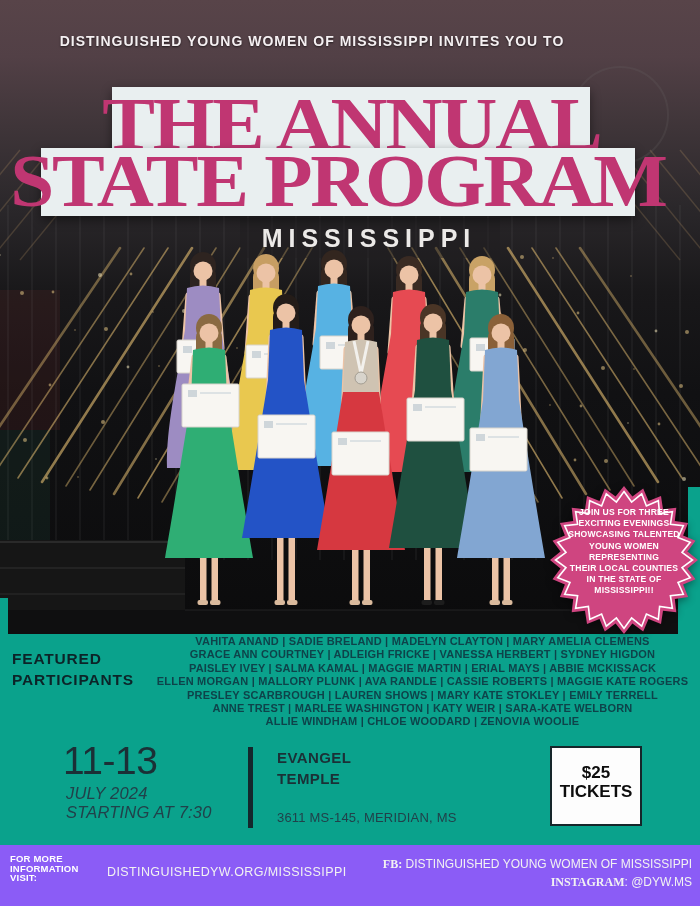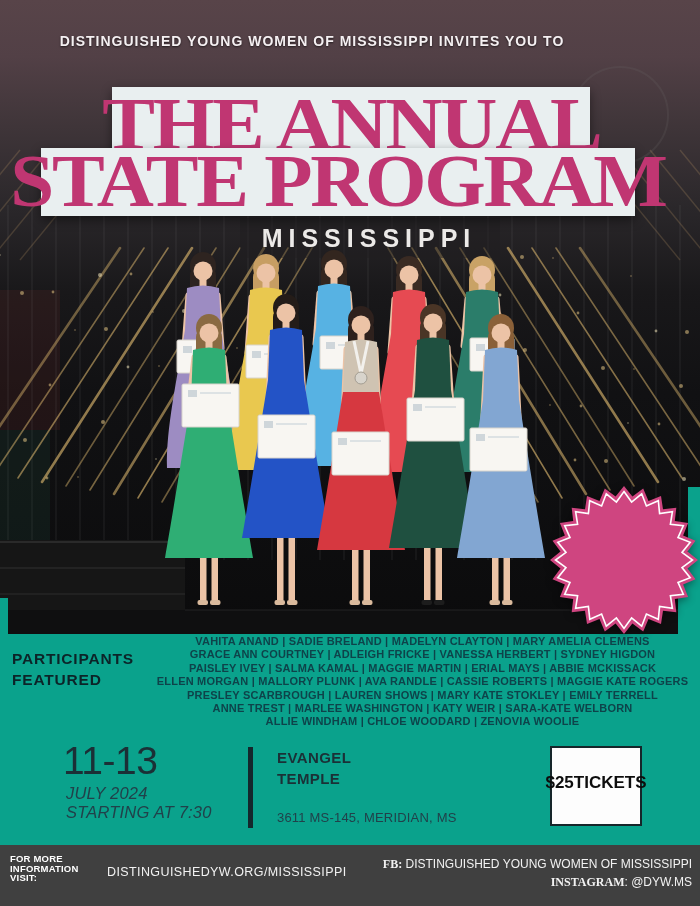--- a/index.html
+++ b/index.html
@@ -51,26 +51,26 @@
   .dates-sub.m{top:150px;}
   .dates-sub.t{top:169px;}
   .vdiv{position:absolute;left:248px;top:113px;width:4.5px;height:81px;background:#14282c;}
   .venue{
     position:absolute;left:277px;top:113px;color:#1b3036;font-weight:bold;
     font-size:15px;line-height:21px;letter-spacing:.4px;
   }
   .address{position:absolute;left:277px;top:164px;color:#21414a;font-size:13px;letter-spacing:.2px;margin-top:12px;}
   .ticket{
     position:absolute;left:550px;top:112px;width:92px;height:80px;background:#fdfdfd;
-    border:2px solid #16262a;box-sizing:border-box;display:flex;flex-direction:row;
+    border:2px solid #16262a;box-sizing:border-box;display:flex;flex-direction:column;
     align-items:center;justify-content:center;padding-bottom:8px;
   }
   .ticket div{color:#0d0d0d;font-weight:bold;font-size:17px;line-height:19px;text-align:center;}
   
-  .footer{position:absolute;left:0;top:845px;width:700px;height:61px;background:#404040;z-index:3;}
+  .footer{position:absolute;left:0;top:845px;width:700px;height:61px;background:#8b5cf6;z-index:3;}
   .info-label{
     position:absolute;left:10px;top:9px;color:#fff;font-weight:bold;
     font-size:9.5px;line-height:9.5px;letter-spacing:.2px;
   }
   .website{position:absolute;left:107px;top:20px;color:#f2f2f2;font-size:12.5px;letter-spacing:.4px;}
   .social{position:absolute;right:8px;color:#f2f2f2;font-size:12px;text-align:right;white-space:nowrap;}
   .social.fb{top:12px;}
   .social.ig{top:30px;}
   .social .b{font-weight:bold;font-family:Liberation Serif, serif;}
 </style>
@@ -373,26 +373,36 @@
   </div>
   <div class="title-block l2">
     <span class="title-text">STATE PROGRAM</span>
   </div>
 
   <div class="badge">
     <svg width="150" height="152" viewBox="0 0 150 152">
       <polygon fill="#cf4580" points="75.0,2.0 83.4,12.5 94.2,4.5 99.5,16.9 112.0,11.9 114.0,25.2 127.3,23.7 125.8,37.0 139.1,39.0 134.1,51.5 146.5,56.8 138.5,67.6 149.0,76.0 138.5,84.4 146.5,95.2 134.1,100.5 139.1,113.0 125.8,115.0 127.3,128.3 114.0,126.8 112.0,140.1 99.5,135.1 94.2,147.5 83.4,139.5 75.0,150.0 66.6,139.5 55.8,147.5 50.5,135.1 38.0,140.1 36.0,126.8 22.7,128.3 24.2,115.0 10.9,113.0 15.9,100.5 3.5,95.2 11.5,84.4 1.0,76.0 11.5,67.6 3.5,56.8 15.9,51.5 10.9,39.0 24.2,37.0 22.7,23.7 36.0,25.2 38.0,11.9 50.5,16.9 55.8,4.5 66.6,12.5"></polygon>
       <polygon fill="none" stroke="#ffffff" stroke-width="1.6" points="75.0,7.5 82.6,18.0 92.7,9.8 97.4,22.0 109.3,16.7 110.6,29.6 123.4,27.6 121.4,40.4 134.3,41.8 129.0,53.6 141.2,58.3 133.0,68.4 143.5,76.0 133.0,83.6 141.2,93.7 129.0,98.4 134.3,110.2 121.4,111.6 123.4,124.4 110.6,122.4 109.3,135.3 97.4,130.0 92.7,142.2 82.6,134.0 75.0,144.5 67.4,134.0 57.3,142.2 52.6,130.0 40.8,135.3 39.4,122.4 26.6,124.4 28.6,111.6 15.7,110.3 21.0,98.4 8.8,93.7 17.0,83.6 6.5,76.0 17.0,68.4 8.8,58.3 21.0,53.6 15.7,41.7 28.6,40.4 26.6,27.6 39.4,29.6 40.7,16.7 52.6,22.0 57.3,9.8 67.4,18.0"></polygon>
     </svg>
+    <div class="badge-text">
+      <div>JOIN US FOR THREE</div>
+      <div>EXCITING EVENINGS</div>
+      <div>SHOWCASING TALENTED</div>
+      <div>YOUNG WOMEN</div>
+      <div>REPRESENTING</div>
+      <div>THEIR LOCAL COUNTIES</div>
+      <div>IN THE STATE OF</div>
+      <div>MISSISSIPPI!!</div>
+    </div>
   </div>
 
   <div class="teal">
     <div class="featured">
+      <div>FEATURED</div>
       <div>PARTICIPANTS</div>
-      <div>FEATURED</div>
     </div>
     <div class="names">
       <div>VAHITA ANAND | SADIE BRELAND | MADELYN CLAYTON | MARY AMELIA CLEMENS</div>
       <div>GRACE ANN COURTNEY | ADLEIGH FRICKE | VANESSA HERBERT | SYDNEY HIGDON</div>
       <div>PAISLEY IVEY | SALMA KAMAL | MAGGIE MARTIN | ERIAL MAYS | ABBIE MCKISSACK</div>
       <div>ELLEN MORGAN | MALLORY PLUNK | AVA RANDLE | CASSIE ROBERTS | MAGGIE KATE ROGERS</div>
       <div>PRESLEY SCARBROUGH | LAUREN SHOWS | MARY KATE STOKLEY | EMILY TERRELL</div>
       <div>ANNE TREST | MARLEE WASHINGTON | KATY WEIR | SARA-KATE WELBORN</div>
       <div>ALLIE WINDHAM | CHLOE WOODARD | ZENOVIA WOOLIE</div>
     </div>

